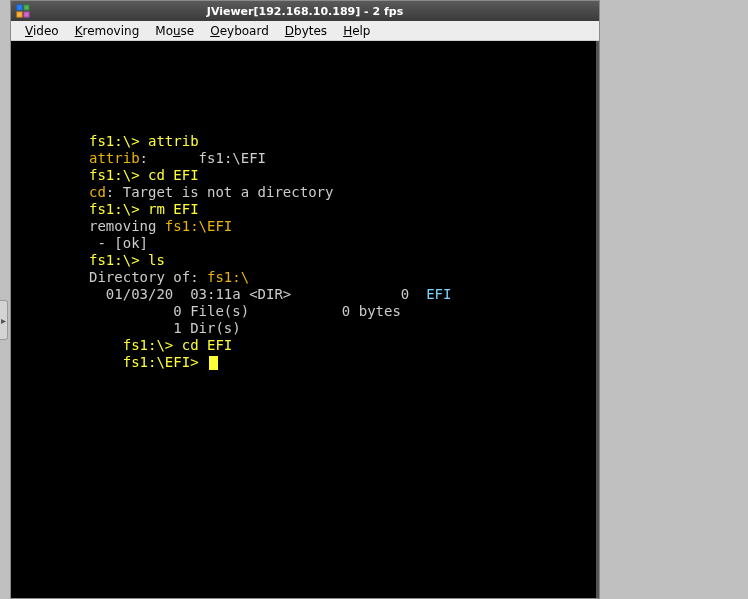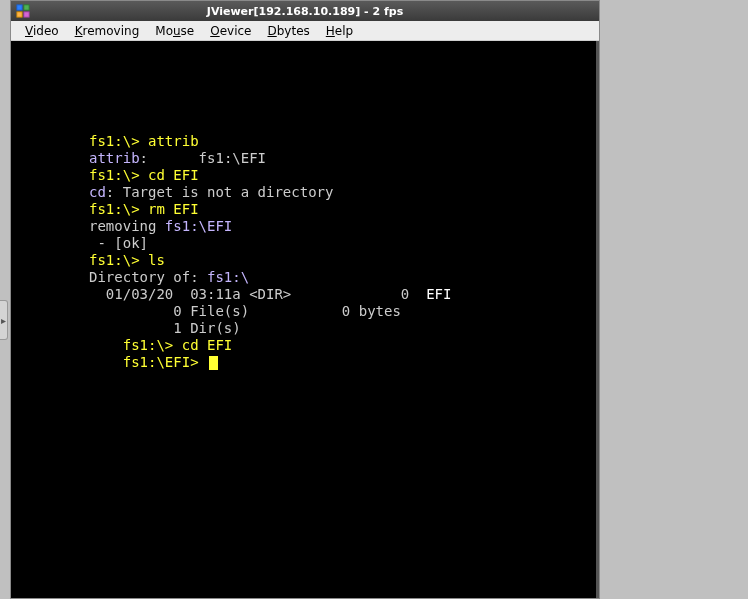--- a/index.html
+++ b/index.html
@@ -78,23 +78,23 @@
     .terminal {
       font-family: "DejaVu Sans Mono", "Liberation Mono", "Courier New", monospace;
       font-size: 14px;
       line-height: 17px;
       white-space: pre;
       padding-top: 92px;
       padding-left: 78px;
       color: #cccccc;
     }
     .t-yellow { color: #ffff33; }
-    .t-cyan { color: #ffffff; }
+    .t-cyan { color: #7dd3fc; }
     .t-gray { color: #cccccc; }
-    .t-white { color: #c4b5fd; }
+    .t-white { color: #eab308; }
     .t-row { display: block; }
     .cursor {
       display: inline-block;
       width: 9px;
       height: 14px;
       background: #ffff33;
       vertical-align: text-bottom;
       margin-left: 2px;
     }
     .scrollbar-track {
@@ -139,21 +139,21 @@
         <rect x="9" y="9" width="6" height="6" fill="#d466d4" stroke="#a040a0"></rect>
       </svg>
     </span>
     <span class="titlebar-text">JViewer[192.168.10.189] - 2 fps</span>
   </div>
 
   <div class="menubar">
     <div class="menu-item"><span class="underline">V</span><span>ideo</span></div>
     <div class="menu-item"><span class="underline">K</span><span>removing</span></div>
     <div class="menu-item"><span>M</span><span>o</span><span class="underline">u</span><span>se</span></div>
-    <div class="menu-item"><span class="underline">O</span><span>evice</span></div>
+    <div class="menu-item"><span class="underline">O</span><span>eyboard</span></div>
     <div class="menu-item"><span class="underline">D</span><span>bytes</span></div>
     <div class="menu-item"><span class="underline">H</span><span>elp</span></div>
   </div>
 
   <div class="content">
     <div class="terminal" id="terminal"><span class="t-row"><span class="t-yellow">fs1:\&gt; attrib</span></span><span class="t-row"><span class="t-white">attrib</span><span class="t-gray">:      </span><span class="t-gray">fs1:\EFI</span></span><span class="t-row"><span class="t-gray"></span></span><span class="t-row"><span class="t-yellow">fs1:\&gt; cd EFI</span></span><span class="t-row"><span class="t-white">cd</span><span class="t-gray">: Target is not a directory</span></span><span class="t-row"><span class="t-gray"></span></span><span class="t-row"><span class="t-yellow">fs1:\&gt; rm EFI</span></span><span class="t-row"><span class="t-gray">removing </span><span class="t-white">fs1:\EFI</span></span><span class="t-row"><span class="t-gray"> - [ok]</span></span><span class="t-row"><span class="t-gray"></span></span><span class="t-row"><span class="t-yellow">fs1:\&gt; ls</span></span><span class="t-row"><span class="t-gray">Directory of: </span><span class="t-white">fs1:\</span></span><span class="t-row"><span class="t-gray"></span></span><span class="t-row"><span class="t-gray">  01/03/20  03:11a &lt;DIR&gt;             0  </span><span class="t-cyan">EFI</span></span><span class="t-row"><span class="t-gray">          0 File(s)           0 bytes</span></span><span class="t-row"><span class="t-gray">          1 Dir(s)</span></span><span class="t-row"><span class="t-gray"></span></span><span class="t-row"><span class="t-gray"></span></span><span class="t-row"><span class="t-yellow">    fs1:\&gt; cd EFI</span></span><span class="t-row"><span class="t-gray"></span></span><span class="t-row"><span class="t-yellow">    fs1:\EFI&gt; </span><span class="cursor"></span></span></div>
     <div class="scrollbar-track"></div>
   </div>
 </div>
 

